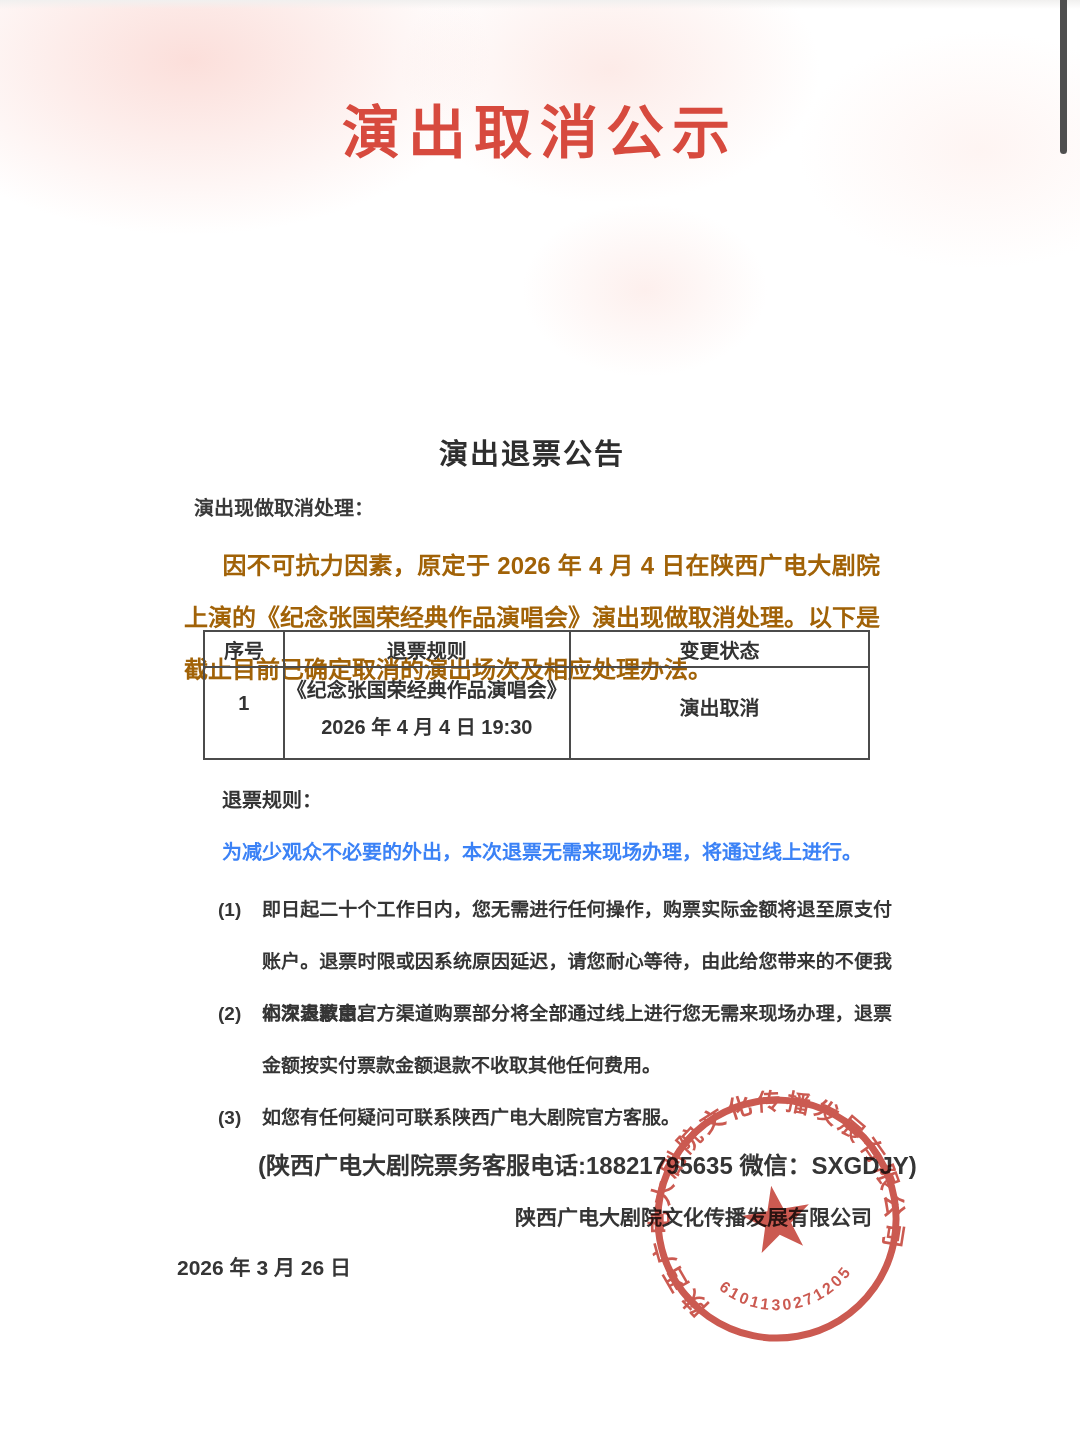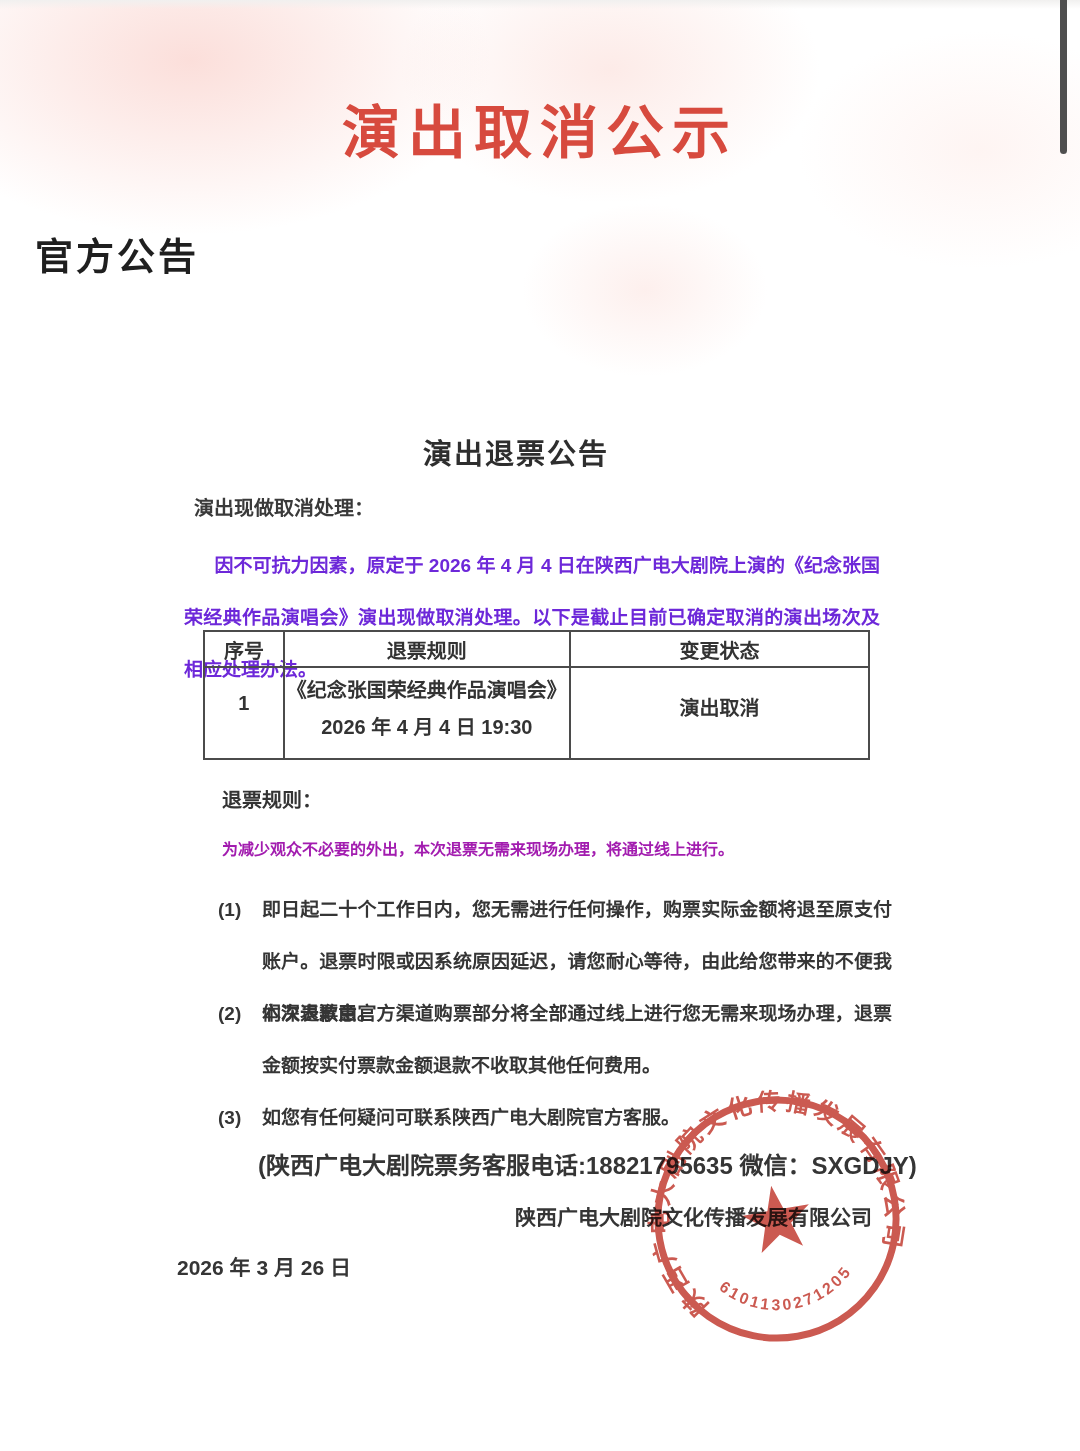--- a/index.html
+++ b/index.html
@@ -31,31 +31,31 @@
     font-size: 58px; font-weight: 800; letter-spacing: 8px;
     color: #d74a3e;
   }
   .section-label {
     position: absolute; left: 35px; top: 226px;
     font-size: 38px; font-weight: 600; letter-spacing: 3px;
     color: #1f1f1f;
   }
   .doc { position: absolute; inset: 0; color: #333; }
   .doc-title {
-    position: absolute; left: 167px; top: 430px; width: 698px;
+    position: absolute; left: 183px; top: 430px; width: 698px;
     text-align: center;
     font-size: 29px; font-weight: 700; letter-spacing: 2px; color: #2e2e2e;
   }
   .salutation {
     position: absolute; left: 194px; top: 492px;
     font-size: 20px; font-weight: 600; color: #3a3a3a;
   }
   .intro {
     position: absolute; left: 184px; top: 540px; width: 696px;
-    font-size: 19px; font-weight: 600; color: #6d28d9;
+    font-size: 24px; font-weight: 600; color: #a16207;
     line-height: 52px; text-align: justify; text-indent: 1.6em;
   }
   table.cancel-table {
     position: absolute; left: 203px; top: 630px; width: 667px;
     border-collapse: collapse;
     font-size: 20px; font-weight: 600; color: #333;
   }
   .cancel-table th, .cancel-table td {
     border: 2px solid #4b4b4b;
     text-align: center;
@@ -66,21 +66,21 @@
   .col-session { width: 287px; }
   .col-status { width: 300px; border-radius: 19px; }
   .session-line { line-height: 37px; }
   .status-cell { padding-top: 24px !important; }
   .rules-heading {
     position: absolute; left: 222px; top: 784px;
     font-size: 20px; font-weight: 700; color: #333;
   }
   .rules-intro {
     position: absolute; left: 222px; top: 836px;
-    font-size: 16px; font-weight: 600; color: #a21caf; text-align: center;
+    font-size: 20px; font-weight: 600; color: #3b82f6; text-align: center;
   }
   .rule {
     position: absolute; left: 218px;
     display: flex; align-items: flex-start;
     font-size: 19px; font-weight: 600; color: #353535;
     line-height: 52px;
   }
   .rule-no { width: 44px; flex: 0 0 44px; }
   .rule-text { width: 630px; text-align: justify; }
   .rule-1 { top: 884px; }
@@ -113,21 +113,20 @@
   }
 </style>
 </head>
 <body>
 
 <div class="page">
   <div class="blush"></div>
   <div class="top-strip"></div>
 
   <h1 class="main-title">演出取消公示</h1>
-  <div class="section-label">官方公告</div>
 
   <div class="doc">
     <h2 class="doc-title">演出退票公告</h2>
     <div class="salutation">演出现做取消处理：</div>
     <p class="intro">因不可抗力因素，原定于 2026 年 4 月 4 日在陕西广电大剧院上演的《纪念张国荣经典作品演唱会》演出现做取消处理。以下是截止目前已确定取消的演出场次及相应处理办法。</p>
 
     <table class="cancel-table">
       <thead>
         <tr>
           <th class="col-no">序号</th>

